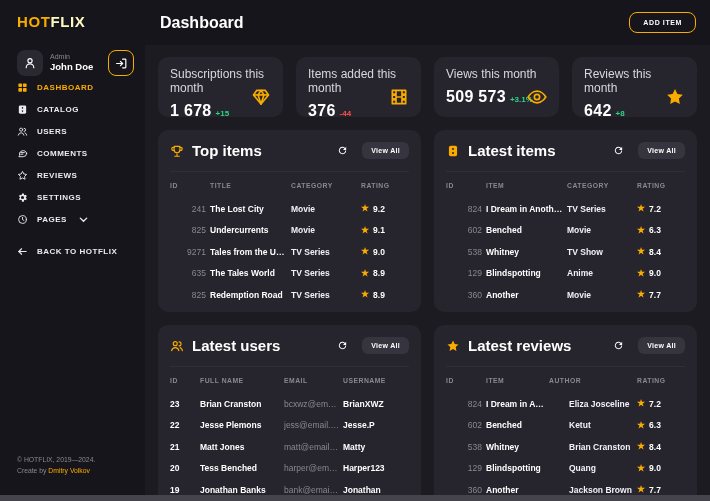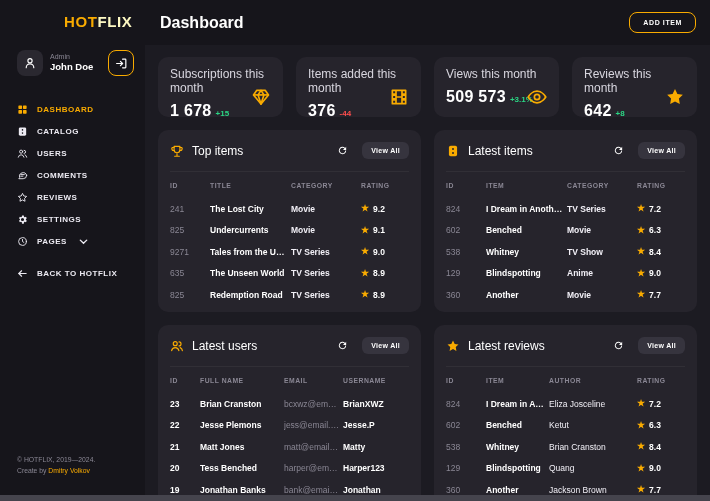--- a/index.html
+++ b/index.html
@@ -12,22 +12,22 @@
   }
   *{margin:0;padding:0;box-sizing:border-box;}
   html,body{width:710px;height:501px;overflow:hidden;background:var(--bg-main);
     font-family:"Liberation Sans",sans-serif;color:var(--text);}
   .app{display:flex;width:710px;height:501px;position:relative;}
 
   
   .sidebar{width:145px;flex-shrink:0;background:var(--bg-dark);display:flex;flex-direction:column;
     padding:13px 0 24px;}
   .logo{padding:0 17px;font-size:15px;font-weight:bold;letter-spacing:.6px;margin-bottom:20px;}
-  .logo .hot{color:var(--accent);margin-left:47px;} .logo .flix{color:#fef9c3;}
-  .userbox{display:flex;align-items:center;gap:7px;padding:0 11px 0 17px;margin-bottom:22px;}
+  .logo .hot{color:var(--accent);} .logo .flix{color:#fef9c3;}
+  .userbox{display:flex;align-items:center;gap:7px;padding:0 11px 0 17px;}
   .avatar{width:26px;height:26px;border-radius:8px;background:#2a2830;display:flex;
     align-items:center;justify-content:center;flex-shrink:0;}
   .uinfo{flex:1;line-height:1.35;}
   .urole{font-size:7px;color:var(--muted);}
   .uname{font-size:9.5px;font-weight:bold;color:#fff;}
   .logout-btn{width:26px;height:26px;border-radius:8px;border:1.5px solid var(--accent);
     background:transparent;display:flex;align-items:center;justify-content:center;cursor:pointer;flex-shrink:0;}
   .nav{display:flex;flex-direction:column;}
   .nav-item{display:flex;align-items:center;gap:9px;padding:5.5px 17px;font-size:8px;font-weight:bold;
     letter-spacing:.5px;color:#eceaf2;cursor:pointer;}
@@ -58,42 +58,42 @@
   .stat-icon{position:absolute;right:12px;bottom:10px;width:20px;height:20px;}
   .stat-icon svg{width:20px;height:20px;display:block;}
 
   
   .panels-grid{display:grid;grid-template-columns:1fr 1fr;grid-template-rows:182px 200px;gap:13px;flex:1;}
   .panel{background:var(--card);border-radius:10px;padding:0 12px;overflow:hidden;}
   .panel-head{display:flex;align-items:center;gap:8px;height:42px;
     border-bottom:1px solid rgba(255,255,255,.05);}
   .panel-head .picon{width:14px;height:14px;flex-shrink:0;}
   .panel-head .picon svg{width:14px;height:14px;display:block;}
-  .panel-title{font-size:12px;font-weight:normal;color:#fff;flex:1;}
+  .panel-title{font-size:15px;font-weight:bold;color:#fff;flex:1;}
   .refresh-btn{background:transparent;border:none;cursor:pointer;width:16px;height:16px;
     display:flex;align-items:center;justify-content:center;margin-right:4px;}
   .refresh-btn svg{width:11px;height:11px;}
   .viewall-btn{background:#36343e;border:none;border-radius:6px;color:#fff;font-size:7px;
     font-weight:bold;padding:5px 9px;cursor:pointer;letter-spacing:.3px;
     font-family:"Liberation Sans",sans-serif;}
   .thead,.trow{display:grid;align-items:center;}
   .thead{height:26px;}
   .hcell{font-size:6.8px;color:var(--muted);letter-spacing:.5px;font-weight:bold;}
   .trow{height:21.5px;font-size:8.5px;cursor:pointer;}
   .p-items .thead,.p-items .trow{grid-template-columns:40px 1fr 70px 48px;}
   .p-users .thead,.p-users .trow{grid-template-columns:30px 84px 1fr 66px;}
   .p-reviews .thead,.p-reviews .trow{grid-template-columns:40px 1fr 88px 48px;}
   .cell{white-space:nowrap;overflow:hidden;text-overflow:ellipsis;padding-right:4px;}
-  .c-id{color:var(--muted);}
+  .c-id{color:var(--muted);text-align:right;}
   .c-id-strong{color:#fff;font-weight:bold;}
   .c-main{color:#fff;font-weight:bold;}
   .c-cat{color:#f2f0f7;font-weight:600;}
   .c-email{color:var(--muted);}
   .c-user{color:#fff;font-weight:bold;}
-  .c-author{color:#f2f0f7;font-weight:400;}
+  .c-author{color:#f2f0f7;font-weight:700;margin-left:20px;}
   .c-rating{display:flex;align-items:center;gap:4px;color:#fff;font-weight:bold;}
   .rstar{color:var(--accent);font-size:9px;line-height:1;}
 
   .hscrollbar{position:absolute;left:0;right:0;bottom:0;height:6px;background:#45444d;z-index:5;}
 </style>
 </head>
 <body>
 
 <div class="app">
 
@@ -305,21 +305,21 @@
                 <div class="cell c-id">9271</div>
                 <div class="cell c-main">Tales from the Underworld</div>
                 <div class="cell c-cat">TV Series</div>
                 <div class="cell c-rating">
                   <span class="rstar">★</span>
                   <span>9.0</span>
                 </div>
               </div>
               <div class="trow">
                 <div class="cell c-id">635</div>
-                <div class="cell c-main">The Unseen World</div>
+                <div class="cell c-main">The Tales World</div>
                 <div class="cell c-cat">TV Series</div>
                 <div class="cell c-rating">
                   <span class="rstar">★</span>
                   <span>8.9</span>
                 </div>
               </div>
               <div class="trow">
                 <div class="cell c-id">825</div>
                 <div class="cell c-main">Redemption Road</div>
                 <div class="cell c-cat">TV Series</div>

